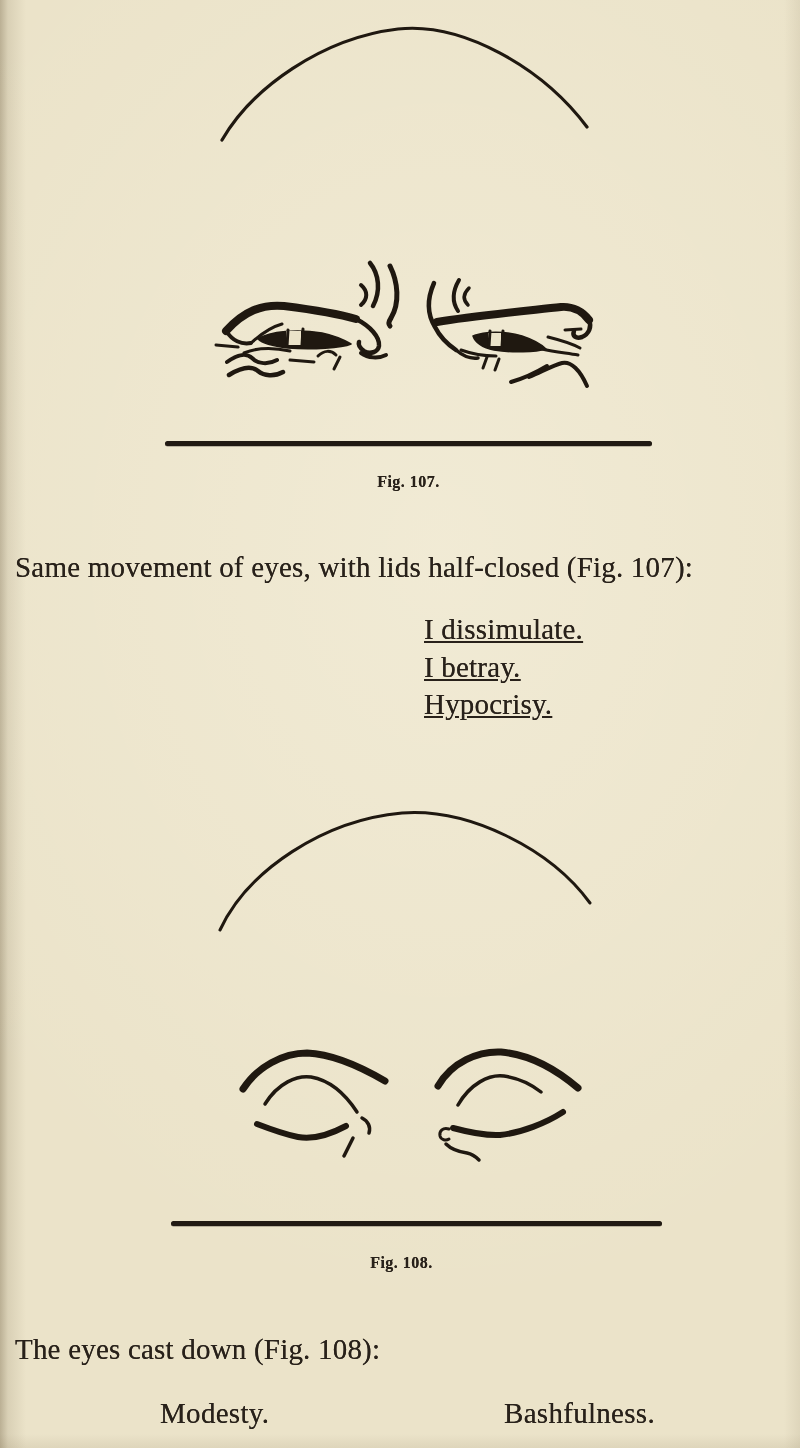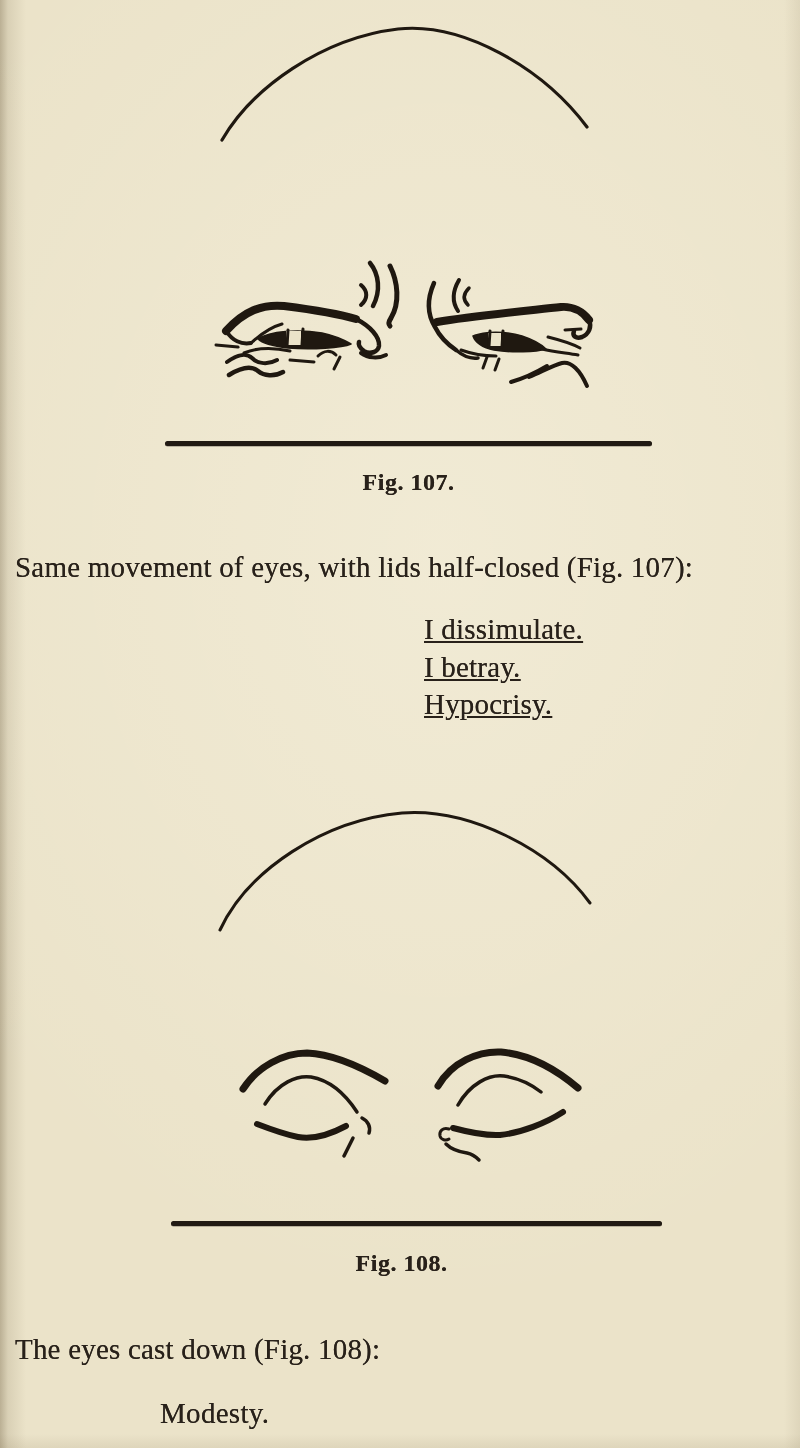--- a/index.html
+++ b/index.html
@@ -23,21 +23,21 @@
   .rule{
     position:absolute;
     height:5px;
     background:#211a13;
     border-radius:3px;
     box-shadow:0 0.5px 0 rgba(33,26,19,0.5);
   }
   .fig-caption{
     position:absolute;
     text-align:center;
-    font-size:24px;
+    font-size:16px;
     line-height:28px;
     font-weight:bold;
     letter-spacing:0.5px;
   }
   .intro{
     position:absolute;
     font-size:29px;
     line-height:34px;
     letter-spacing:0.2px;
     white-space:nowrap;
@@ -150,14 +150,15 @@
       <path d="M 446 364 C 452 370 460 372 467 373 C 472 374 476 377 479 380" stroke-width="3.5"></path>
     </g>
   </svg>
 
   <div class="rule" style="left:171px;top:1221px;width:491px;"></div>
   <div class="fig-caption ink-text" style="left:156px;top:1249px;width:491px;">Fig. 108.</div>
 
   <div class="intro ink-text" style="left:15px;top:1332px;text-align:center;">The eyes cast down (Fig. 108):</div>
 
   <div class="bottom-word ink-text" style="left:160px;top:1396px;">Modesty.</div>
+  <div class="bottom-word ink-text" style="left:504px;top:1396px;">Bashfulness.</div>
 
 </div>
 
 </body></html>

